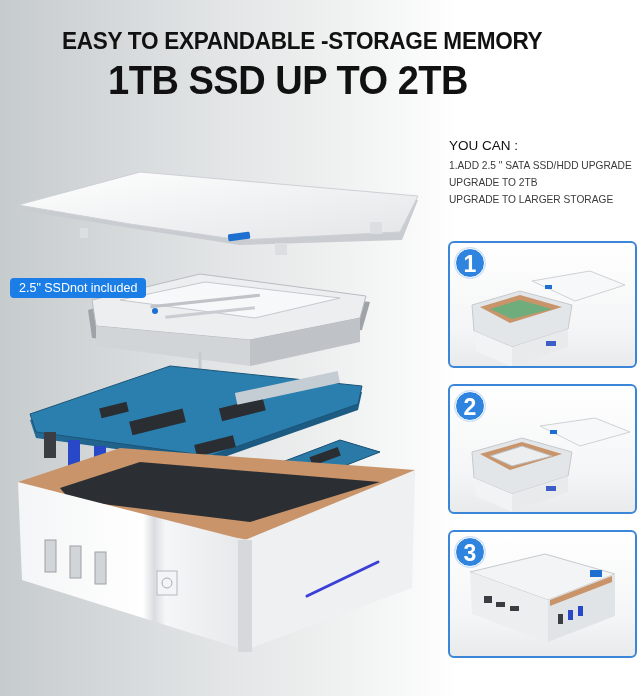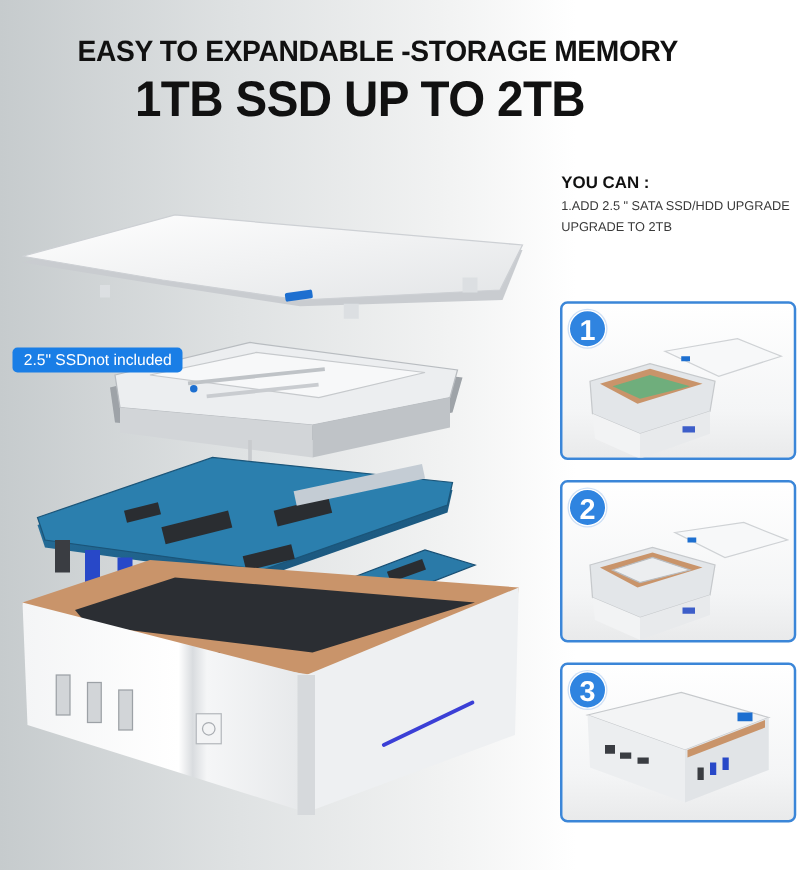--- a/index.html
+++ b/index.html
@@ -18,21 +18,21 @@
     .subheadline {
       position: absolute; left: 108px; top: 58px;
       font-size: 40px; font-weight: bold; color: #111;
       letter-spacing: -0.5px; white-space: nowrap;
       transform: scaleX(0.95); transform-origin: left;
     }
     .features {
       position: absolute; left: 449px; top: 138px;
       color: #3a3a3a; font-size: 10.2px; line-height: 17.2px;
     }
-    .features .title { font-size: 13.5px; font-weight: bold; color: #111; line-height: 16px; margin-bottom: 3px; }
+    .features .title { font-size: 13.5px; font-weight: normal; color: #111; line-height: 16px; margin-bottom: 3px; }
     .features .line { white-space: nowrap; }
 
     
     .illus { position: absolute; left: 0; top: 150px; width: 440px; height: 546px; }
     .badge {
       position: absolute; left: 10px; top: 278px;
       background: #1a7ee6; color: #fff; font-size: 12.5px;
       padding: 0 9px; height: 20px; line-height: 20px;
       border-radius: 4px; white-space: nowrap;
     }
@@ -55,20 +55,21 @@
 </head>
 <body>
 
 <div class="headline">EASY TO EXPANDABLE -STORAGE MEMORY</div>
 <div class="subheadline">1TB SSD UP TO 2TB</div>
 
 <div class="features">
   <div class="title">YOU CAN :</div>
   <div class="line">1.ADD 2.5 " SATA SSD/HDD UPGRADE</div>
   <div class="line">UPGRADE TO 2TB</div>
+  <div class="line">UPGRADE TO LARGER STORAGE</div>
 </div>
 
 <div class="illus">
   <svg width="440" height="546" viewBox="0 150 440 546">
     <defs>
       <linearGradient id="lidG" x1="0" y1="0" x2="1" y2="1">
         <stop offset="0" stop-color="#ffffff"></stop>
           <stop offset="1" stop-color="#e3e5e7"></stop>
       </linearGradient>
       <linearGradient id="caseG" x1="0" y1="0" x2="1" y2="0">

